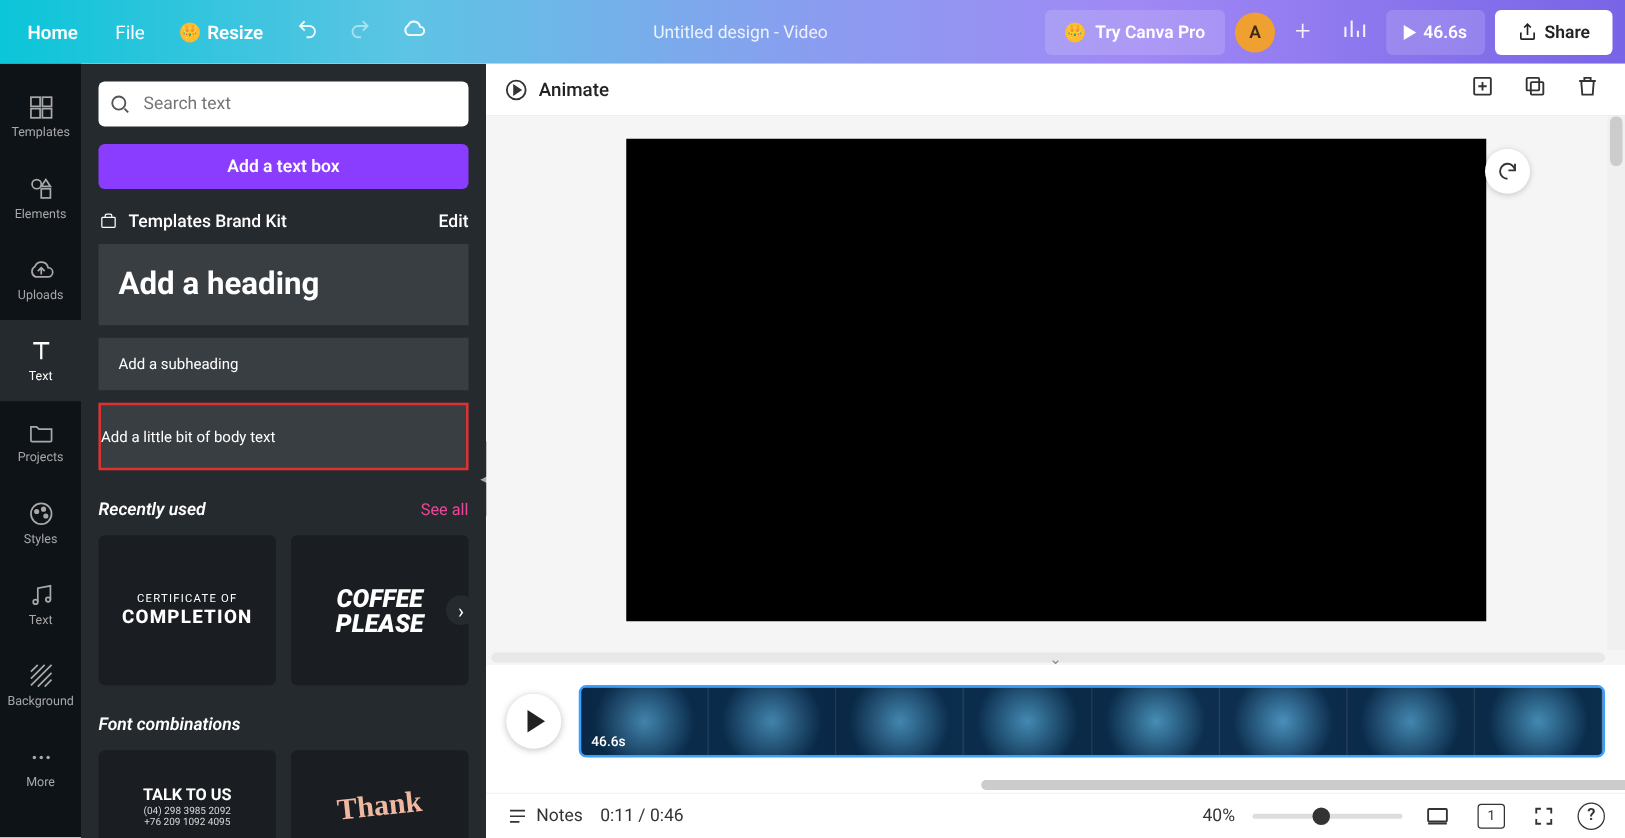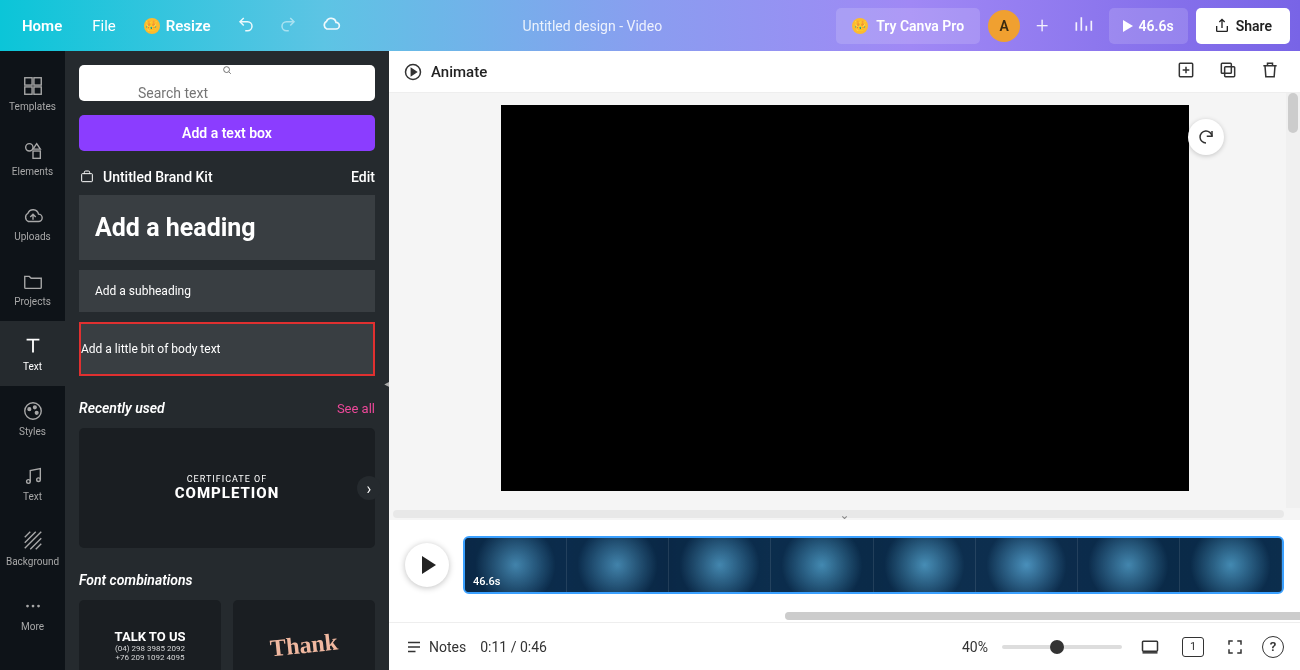--- a/index.html
+++ b/index.html
@@ -17,21 +17,21 @@
 .time-btn { background: rgba(255,255,255,0.15); border: none; color: #fff; font-size: 14px; font-weight: 600; padding: 10px 14px; border-radius: 5px; cursor: pointer; display: flex; align-items: center; gap: 6px; }
 .share-btn { background: #fff; border: none; color: #222; font-size: 14px; font-weight: 600; padding: 10px 18px; border-radius: 5px; cursor: pointer; display: flex; align-items: center; gap: 6px; }
 .play-icon-small { width: 0; height: 0; border-left: 10px solid #fff; border-top: 6px solid transparent; border-bottom: 6px solid transparent; }
 .body-area { flex: 1; display: flex; min-height: 0; }
 .rail { width: 65px; background: #0e1318; display: flex; flex-direction: column; align-items: center; padding-top: 10px; }
 .rail-item { width: 65px; height: 65px; display: flex; flex-direction: column; align-items: center; justify-content: center; gap: 4px; color: #a8a8a8; font-size: 10px; cursor: pointer; }
 .rail-item.active { background: #252a2e; color: #fff; }
 .rail-item svg { width: 22px; height: 22px; }
 .side-panel { width: 324px; background: #252a2e; color: #fff; padding: 14px 14px; overflow-y: auto; position: relative; }
 .side-panel::-webkit-scrollbar { width: 0; }
-.search-box { background: #fff; border-radius: 5px; height: 36px; display: flex; align-items: center; padding: 0 8px; gap: 10px; flex-direction: column; }
+.search-box { background: #fff; border-radius: 5px; height: 36px; display: flex; align-items: center; padding: 0 8px; gap: 10px; }
 .search-box input { border: none; outline: none; flex: 1; font-size: 14px; color: #555; }
 .add-text-btn { margin-top: 14px; height: 36px; background: #8b3dff; border: none; border-radius: 5px; color: #fff; font-size: 14px; font-weight: 600; width: 100%; cursor: pointer; }
 .brand-row { margin-top: 18px; display: flex; align-items: center; justify-content: space-between; font-size: 14px; }
 .brand-row .brand-label { display: flex; align-items: center; gap: 8px; font-weight: 500; }
 .brand-row .edit-link { color: #fff; font-weight: 500; cursor: pointer; }
 .text-option { margin-top: 10px; background: #393e42; border-radius: 0; padding: 14px 16px; cursor: pointer; color: #fff; }
 .heading-opt { font-size: 25px; font-weight: 700; padding: 18px 16px; }
 .subheading-opt { font-size: 12px; font-weight: 400; }
 .body-opt { font-size: 12px; border: 2px solid #e03030; padding: 18px 0; position: relative; }
 .section-row { margin-top: 24px; display: flex; justify-content: space-between; align-items: center; }
@@ -58,21 +58,21 @@
 .timeline-area { height: 90px; background: #fff; display: flex; align-items: center; padding: 0 16px; gap: 14px; position: relative; }
 .play-big { width: 44px; height: 44px; border-radius: 50%; background: #fff; box-shadow: 0 1px 6px rgba(0,0,0,0.25); display: flex; align-items: center; justify-content: center; cursor: pointer; }
 .play-tri { width: 0; height: 0; border-left: 14px solid #222; border-top: 9px solid transparent; border-bottom: 9px solid transparent; margin-left: 3px; }
 .clip-strip { flex: 1; height: 58px; border: 2px solid #3aa0ff; border-radius: 6px; background: linear-gradient(90deg,#0a2a4a 0%,#134a7a 12%,#0a2a4a 25%,#1a5a8a 37%,#0a3a5a 50%,#2a6a9a 62%,#1a4a7a 75%,#0a3a5a 87%,#1a5a8a 100%); position: relative; overflow: hidden; display: flex; }
 .clip-seg { flex: 1; border-right: 1px solid rgba(255,255,255,0.1); background: radial-gradient(circle at 50% 50%, rgba(100,180,220,0.6) 0%, rgba(10,40,70,0.9) 70%); }
 .clip-label { position: absolute; left: 8px; bottom: 4px; color: #fff; font-size: 11px; font-weight: 500; }
 .timeline-collapse { position: absolute; top: -12px; left: 50%; transform: translateX(-50%); font-size: 12px; color: #888; cursor: pointer; }
 .hscroll-timeline { height: 12px; background: #fff; position: relative; }
 .hscroll-timeline .track { position: absolute; left: 396px; right: 16px; top: 2px; bottom: 2px; background: #eee; border-radius: 4px; }
 .hscroll-timeline .thm { position: absolute; left: 396px; width: 660px; top: 2px; bottom: 2px; background: #ccc; border-radius: 4px; }
-.bottom-bar { height: 48px; display: flex; align-items: center; padding: 0 16px; gap: 14px; font-size: 14px; color: #333; border-top: 1px solid #eee; }
+.bottom-bar { height: 36px; display: flex; align-items: center; padding: 0 16px; gap: 14px; font-size: 14px; color: #333; border-top: 1px solid #eee; }
 .notes-btn { display: flex; align-items: center; gap: 6px; background: none; border: none; font-size: 14px; color: #333; cursor: pointer; }
 .bottom-bar .spacer3 { flex: 1; }
 .zoom-slider { width: 120px; height: 4px; background: #ddd; border-radius: 2px; position: relative; }
 .zoom-slider .knob { position: absolute; left: 48px; top: -5px; width: 14px; height: 14px; border-radius: 50%; background: #333; }
 .bb-icon { background: none; border: none; color: #333; cursor: pointer; padding: 4px; display: flex; align-items: center; }
 .page-ind { border: 1.5px solid #333; border-radius: 3px; width: 22px; height: 20px; display: flex; align-items: center; justify-content: center; font-size: 11px; }
 </style>
 </head>
 <body>
 
@@ -146,31 +146,31 @@
         </svg>
       <span>Elements</span>
     </div>
     <div class="rail-item">
       <svg viewBox="0 0 24 24" fill="none" stroke="currentColor" stroke-width="1.5">
           <path d="M18 18a4 4 0 0 0 0-8 6 6 0 0 0-11.5-1A5 5 0 0 0 7 18z"></path>
           <path d="M12 10v6M9 13l3-3 3 3"></path>
         </svg>
       <span>Uploads</span>
     </div>
-    <div class="rail-item">
-      <svg viewBox="0 0 24 24" fill="none" stroke="currentColor" stroke-width="1.5">
-          <path d="M3 7h5l2 2h11v10a1 1 0 0 1-1 1H4a1 1 0 0 1-1-1z"></path>
-        </svg>
-      <span>Projects</span>
-    </div>
     <div class="rail-item active">
       <svg viewBox="0 0 24 24" fill="none" stroke="currentColor" stroke-width="2">
           <path d="M5 5h14M12 5v14"></path>
         </svg>
       <span>Text</span>
+    </div>
+    <div class="rail-item">
+      <svg viewBox="0 0 24 24" fill="none" stroke="currentColor" stroke-width="1.5">
+          <path d="M3 7h5l2 2h11v10a1 1 0 0 1-1 1H4a1 1 0 0 1-1-1z"></path>
+        </svg>
+      <span>Projects</span>
     </div>
     <div class="rail-item">
       <svg viewBox="0 0 24 24" fill="none" stroke="currentColor" stroke-width="1.5">
           <circle cx="12" cy="12" r="9"></circle>
           <circle cx="8" cy="10" r="1.5" fill="currentColor"></circle>
           <circle cx="14" cy="8" r="1.5" fill="currentColor"></circle>
           <circle cx="16" cy="14" r="1.5" fill="currentColor"></circle>
         </svg>
       <span>Styles</span>
     </div>
@@ -206,36 +206,40 @@
         </svg>
       <input placeholder="Search text" style="">
     </div>
     <button class="add-text-btn">Add a text box</button>
     <div class="brand-row">
       <div class="brand-label">
         <svg width="16" height="16" viewBox="0 0 24 24" fill="none" stroke="#fff" stroke-width="1.5">
             <rect x="4" y="7" width="16" height="12" rx="1"></rect>
             <path d="M8 7V5a2 2 0 0 1 2-2h4a2 2 0 0 1 2 2v2"></path>
           </svg>
-        <span>Untitled Brand Kit</span>
+        <span>Templates Brand Kit</span>
       </div>
       <span class="edit-link">Edit</span>
     </div>
     <div class="text-option heading-opt">Add a heading</div>
     <div class="text-option subheading-opt">Add a subheading</div>
     <div class="text-option body-opt">Add a little bit of body text</div>
 
     <div class="section-row">
       <span class="section-title">Recently used</span>
       <span class="see-all">See all</span>
     </div>
     <div class="thumb-row">
       <div class="thumb">
         <span style="font-size:9px;letter-spacing:1px">CERTIFICATE OF</span>
         <span style="font-size:15px;font-weight:800;letter-spacing:1px">COMPLETION</span>
+      </div>
+      <div class="thumb">
+        <span style="font-size:20px;font-weight:900;font-style:italic;line-height:1">COFFEE</span>
+        <span style="font-size:20px;font-weight:900;font-style:italic;line-height:1">PLEASE</span>
       </div>
       <div class="carousel-arrow">›</div>
     </div>
 
     <div class="section-row">
       <span class="section-title">Font combinations</span>
     </div>
     <div class="fc-row">
       <div class="fc-thumb">
         <span style="font-size:13px;font-weight:700">TALK TO US</span>

